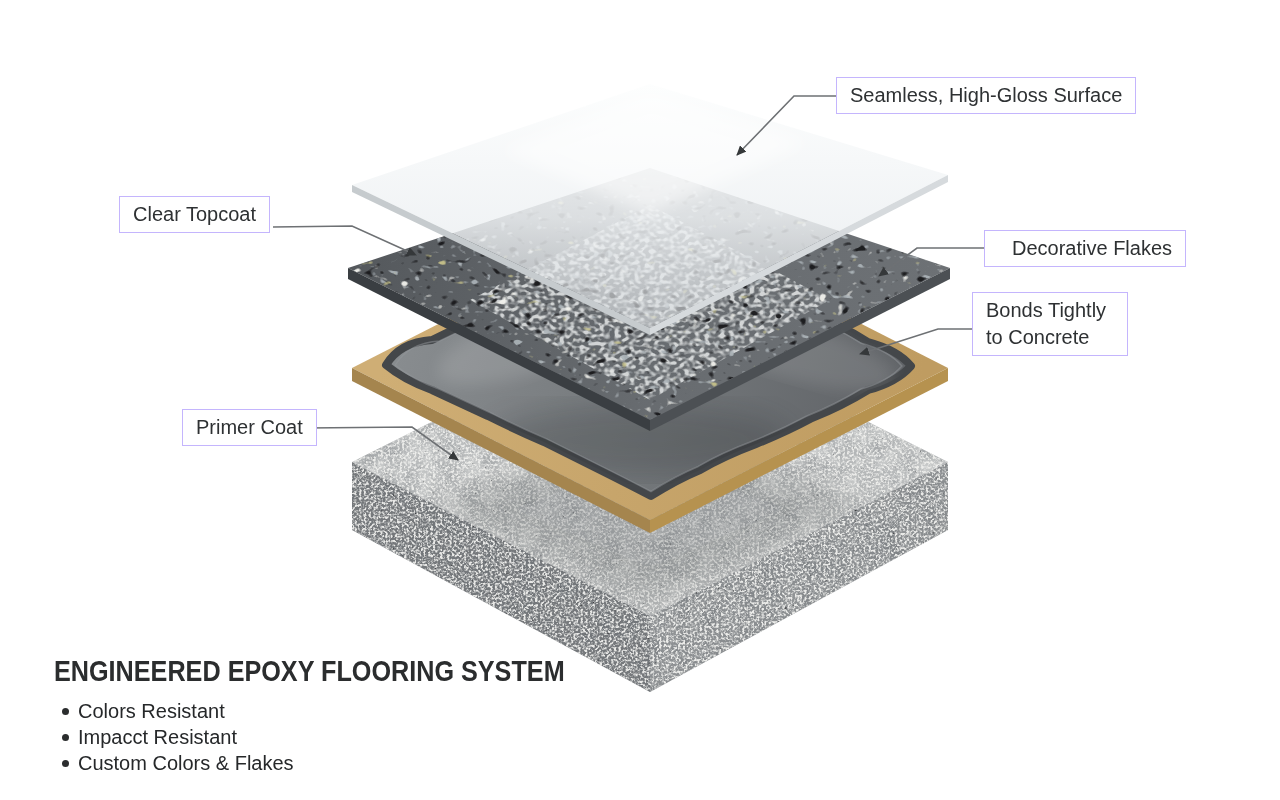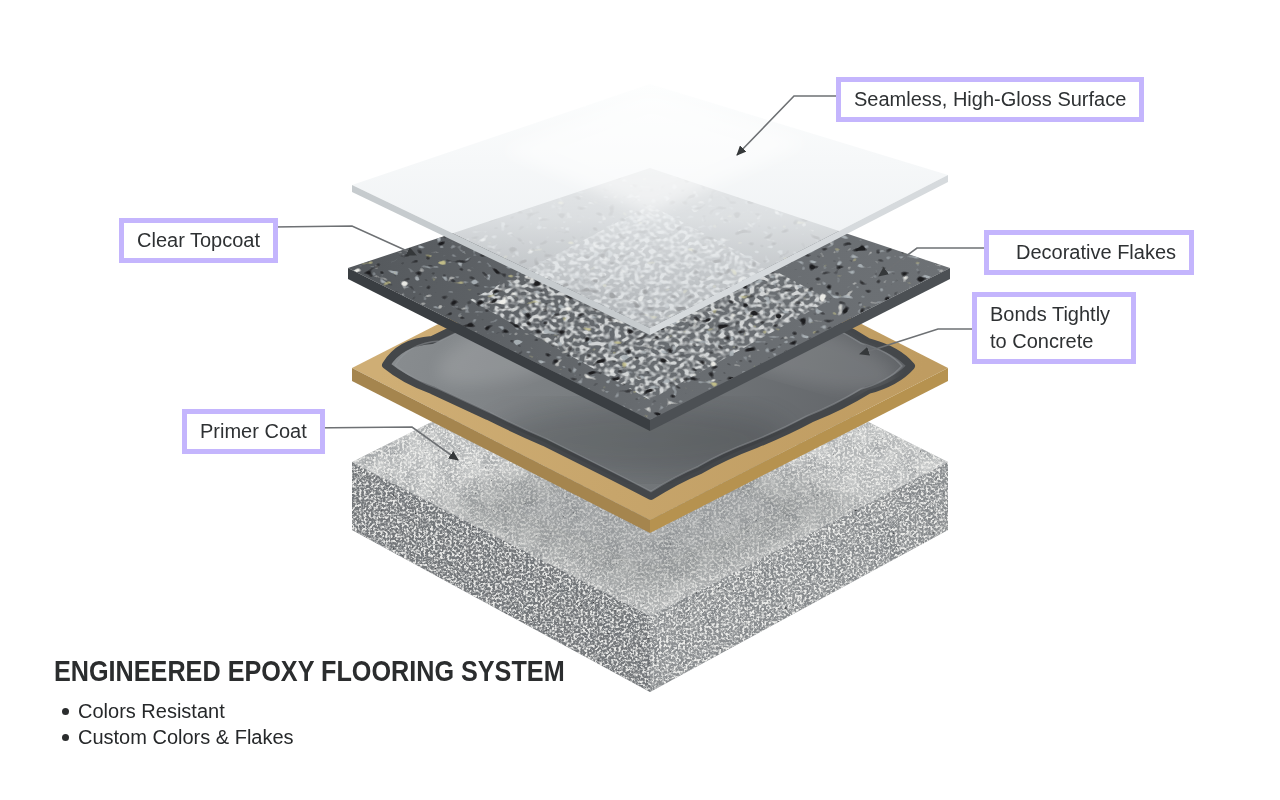--- a/index.html
+++ b/index.html
@@ -2,27 +2,27 @@
 <html><head>
 <meta charset="utf-8">
 <style>
   html,body{margin:0;padding:0;background:#ffffff;}
   #stage{
     position:relative;width:1280px;height:800px;background:#ffffff;overflow:hidden;
     font-family:"Liberation Sans", sans-serif;
   }
   #scene{position:absolute;left:0;top:0;}
   .callout{
-    position:absolute;background:#ffffff;border:5px solid #c4b5fd;
+    position:absolute;background:#ffffff;border:1px solid #c4b5fd;
     color:#2e3133;font-size:20px;line-height:27px;padding:4px 13px;
     white-space:nowrap;
   }
   .callout.wrap{white-space:normal;}
   #lbl-seamless{left:836px;top:77px;}
-  #lbl-topcoat{left:119px;top:218px;}
+  #lbl-topcoat{left:119px;top:196px;}
   #lbl-flakes{left:984px;top:230px;padding-left:27px;}
   #lbl-bonds{left:972px;top:292px;width:128px;}
   #lbl-primer{left:169px;top:409px;margin-left:13px;}
   #title-block{position:absolute;left:54px;top:654px;}
   #title{
     font-size:30px;font-weight:bold;color:#2b2d2e;white-space:nowrap;
     transform:scaleX(0.84);transform-origin:0 0;letter-spacing:0;
   }
   #features{list-style:none;margin:10px 0 0 0;padding:0;}
   #features li{
@@ -206,17 +206,18 @@
 <div class="callout" id="lbl-seamless">Seamless, High-Gloss Surface</div>
 <div class="callout" id="lbl-topcoat">Clear Topcoat</div>
 <div class="callout" id="lbl-flakes">Decorative Flakes</div>
 <div class="callout wrap" id="lbl-bonds">Bonds Tightly to Concrete</div>
 <div class="callout" id="lbl-primer">Primer Coat</div>
 
 <div id="title-block">
   <div id="title">ENGINEERED EPOXY FLOORING SYSTEM</div>
   <ul id="features">
     <li>Colors Resistant</li>
+    <li>Impacct Resistant</li>
     <li>Custom Colors &amp; Flakes</li>
   </ul>
 </div>
 
 </div>
 
 </body></html>

